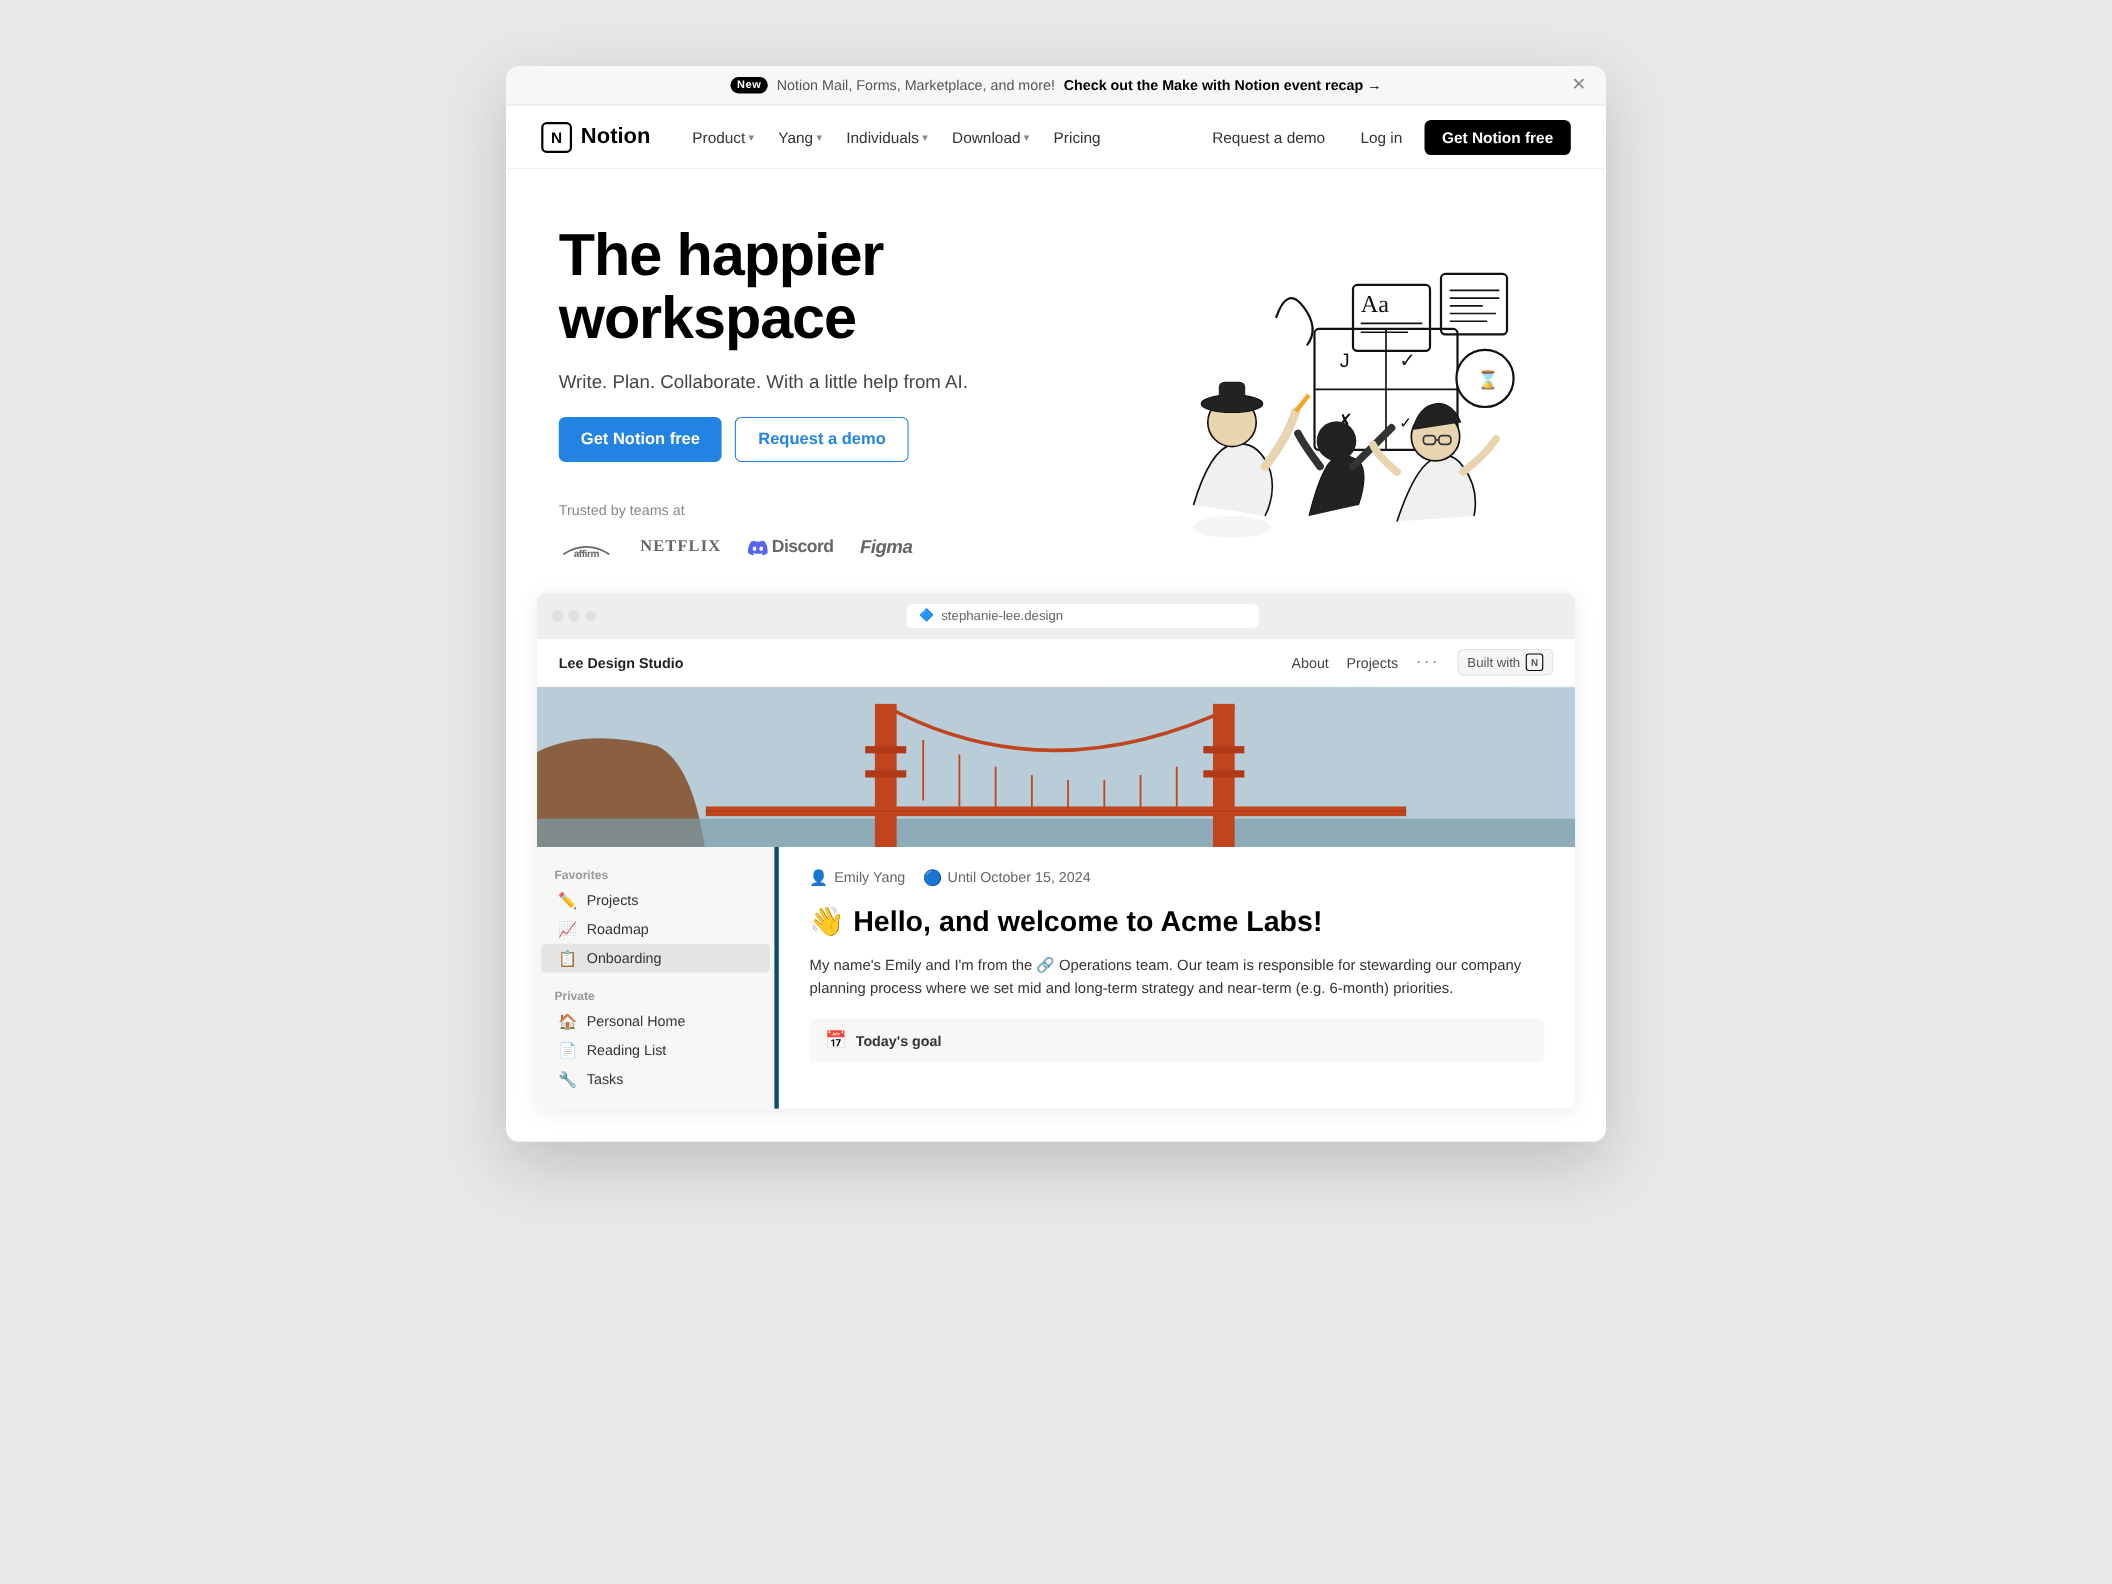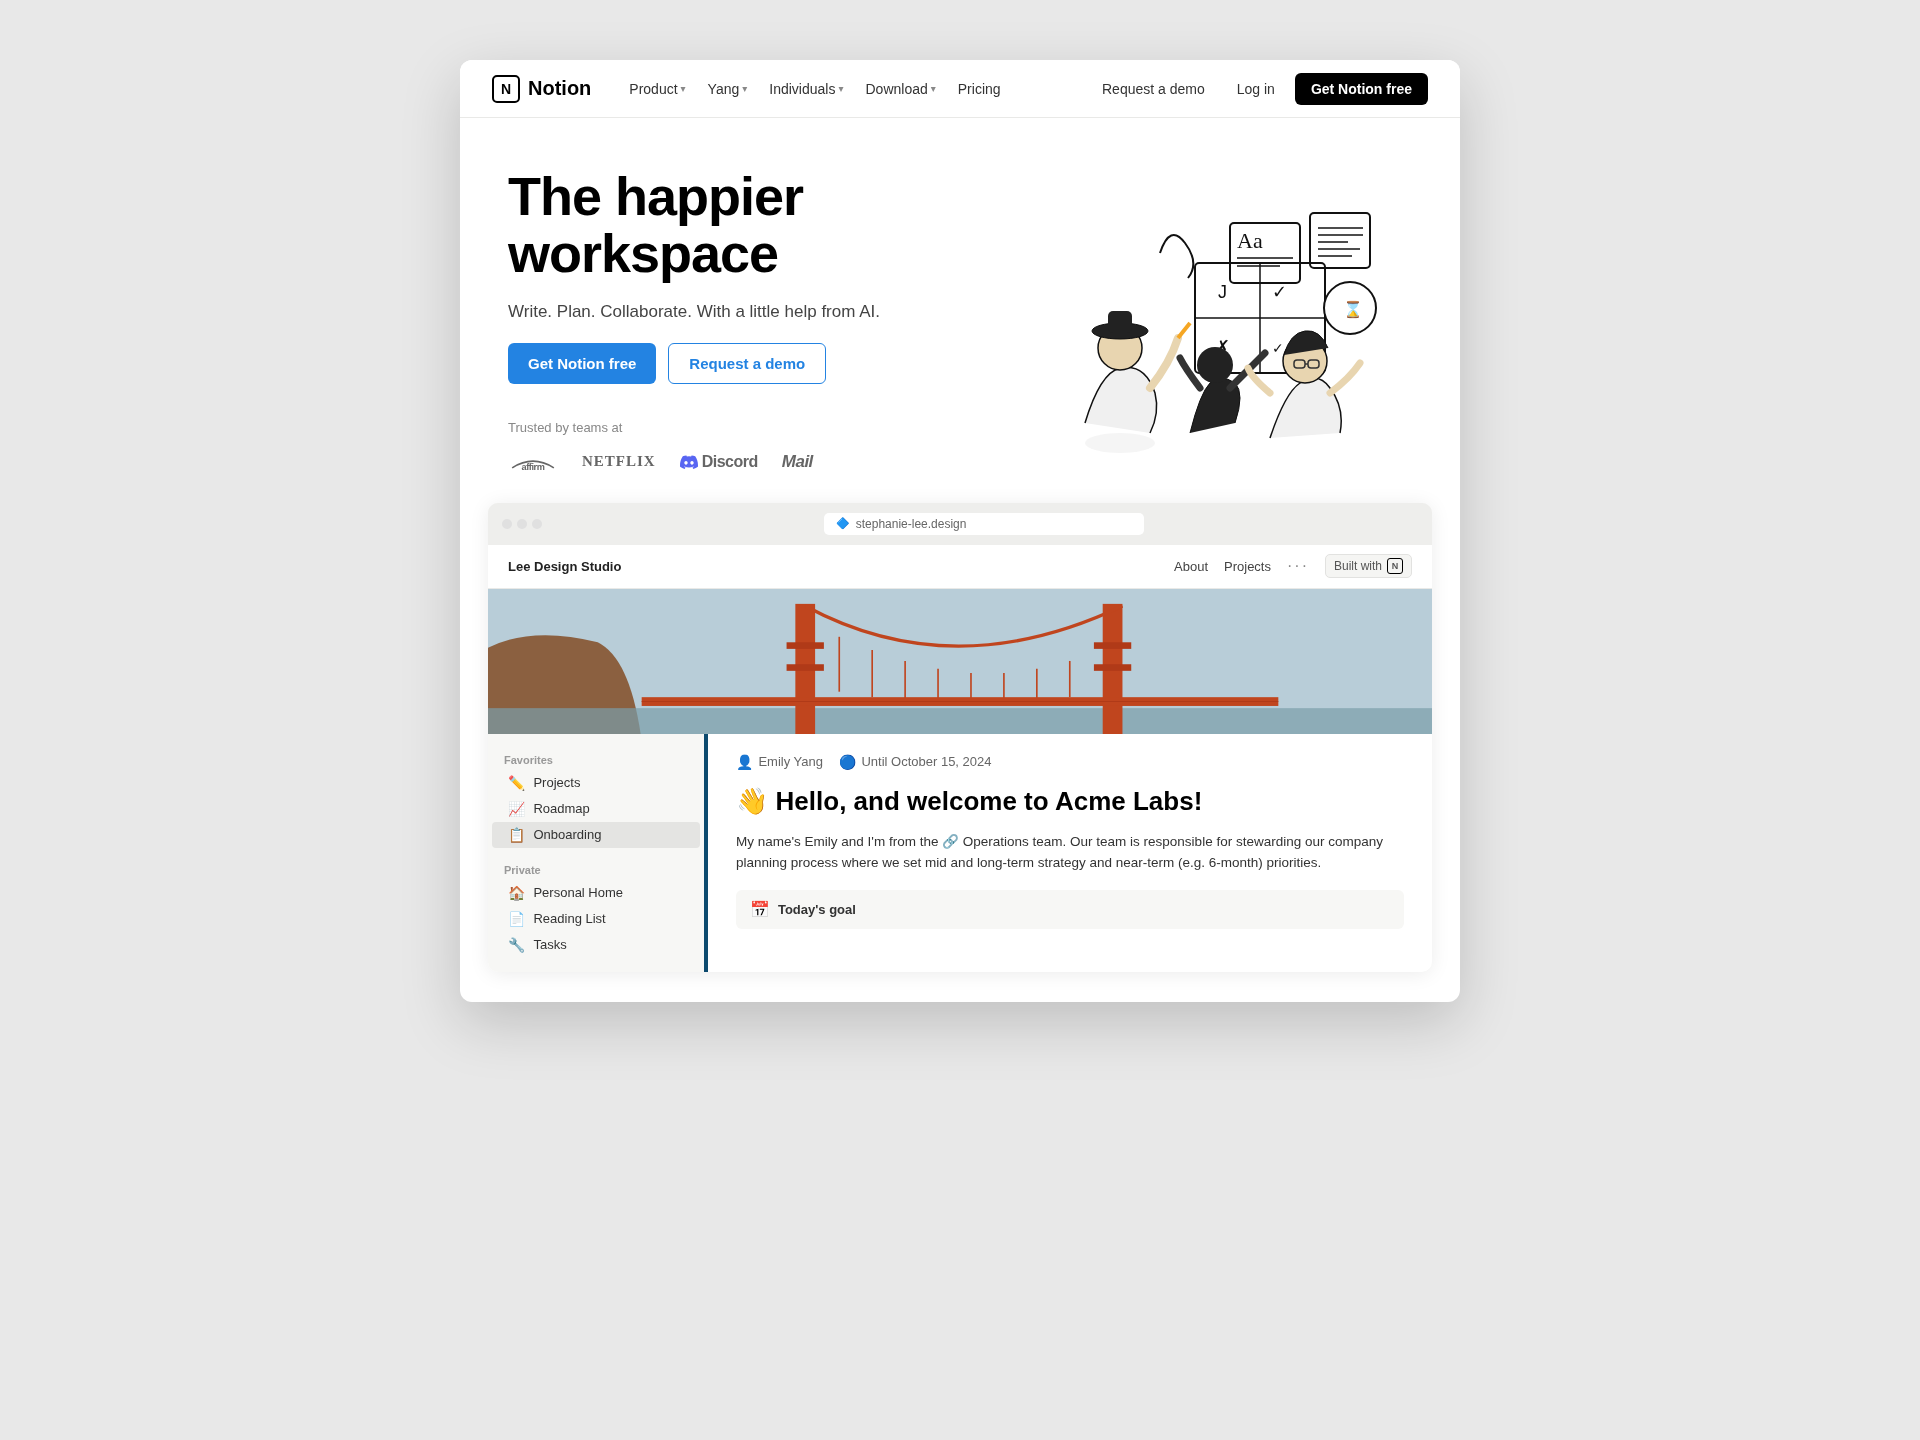--- a/index.html
+++ b/index.html
@@ -415,20 +415,26 @@
       gap: 8px;
     }
     .notion-callout .callout-icon { font-size: 16px; }
     .notion-callout .callout-label { font-weight: 600; margin-right: 6px; }
   </style>
 </head>
 <body>
 
 <div class="browser-window">
 
+  <div class="announcement-bar">
+    <span class="new-badge">New</span>
+    <span class="announcement-text">Notion Mail, Forms, Marketplace, and more!</span>
+    <span class="announcement-link">Check out the Make with Notion event recap →</span>
+    <button class="close-btn">✕</button>
+  </div>
 
   <nav class="navbar">
     <a class="logo">
       <span class="logo-icon">N</span>
       <span class="logo-text">Notion</span>
     </a>
     <div class="nav-links">
       <div class="nav-link">
         <span>Product</span>
         <span class="chevron">▾</span>
@@ -472,21 +478,21 @@
             <text x="30" y="21" text-anchor="middle" font-size="11" font-weight="700" fill="#666" font-family="sans-serif">affirm</text>
           </svg>
         </div>
         <div class="trusted-logo netflix">NETFLIX</div>
         <div class="trusted-logo discord">
           <svg width="18" height="14" viewBox="0 0 18 14" fill="none" xmlns="http://www.w3.org/2000/svg">
             <path d="M15.2 1.2A14.8 14.8 0 0011.6.5a9.6 9.6 0 00-.46.93 13.7 13.7 0 00-4.28 0A9.6 9.6 0 006.4.5 14.8 14.8 0 002.8 1.2C.4 4.8-.25 8.3.08 11.75a14.9 14.9 0 004.54 2.25c.37-.5.7-1.03.98-1.59a9.7 9.7 0 01-1.54-.73c.13-.09.26-.19.38-.28a10.6 10.6 0 009.12 0c.12.1.25.19.38.28-.5.28-1.01.52-1.54.73.28.56.61 1.09.98 1.59a14.9 14.9 0 004.54-2.25c.38-3.95-.65-7.38-2.72-10.55zM6 9.67c-.93 0-1.7-.84-1.7-1.87s.75-1.88 1.7-1.88c.95 0 1.72.85 1.7 1.88 0 1.03-.75 1.87-1.7 1.87zm6 0c-.94 0-1.7-.84-1.7-1.87s.75-1.88 1.7-1.88c.95 0 1.71.85 1.7 1.88 0 1.03-.75 1.87-1.7 1.87z" fill="#5865F2"></path>
           </svg>
           <span>Discord</span>
         </div>
-        <div class="trusted-logo figma">Mail</div>
+        <div class="trusted-logo figma">Figma</div>
       </div>
     </div>
     <div class="hero-right">
 
       <svg class="hero-illustration" viewBox="0 0 380 280" xmlns="http://www.w3.org/2000/svg">
 
         <rect x="230" y="30" width="70" height="60" rx="4" fill="none" stroke="#111" stroke-width="2"></rect>
         <text x="237" y="55" font-size="22" fill="#111" font-family="serif">Aa</text>
         <line x1="237" y1="65" x2="293" y2="65" stroke="#111" stroke-width="1.5"></line>
         <line x1="237" y1="73" x2="280" y2="73" stroke="#111" stroke-width="1.5"></line>

